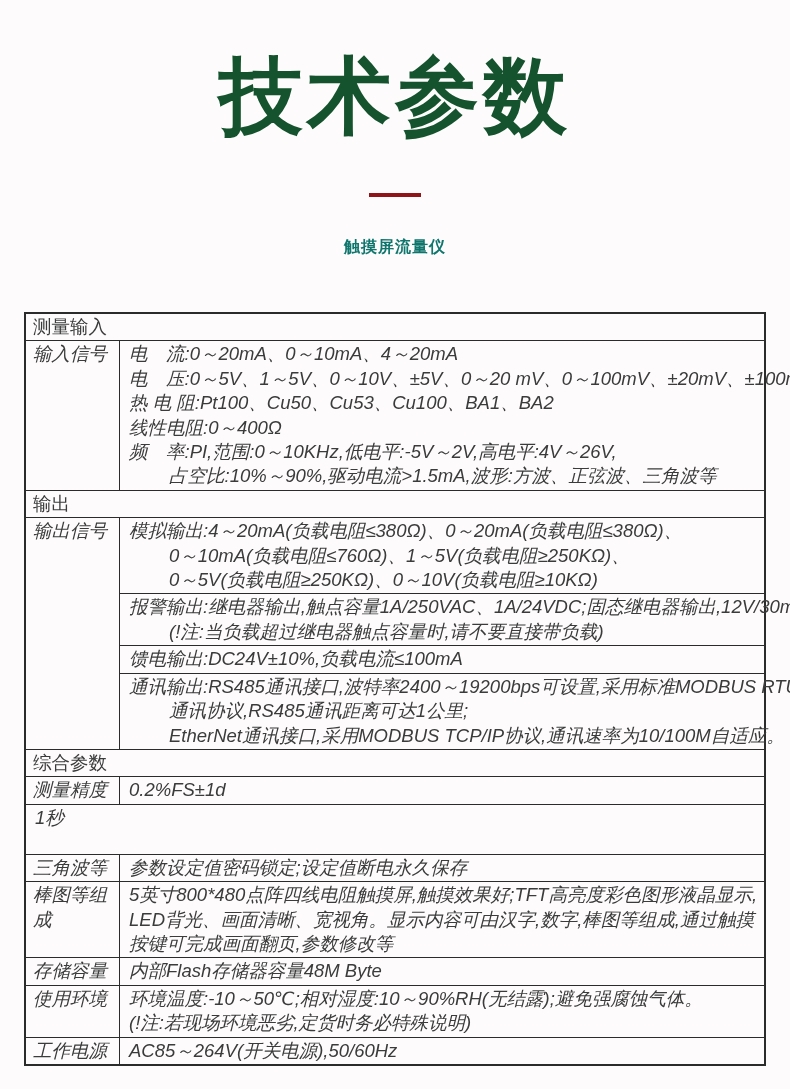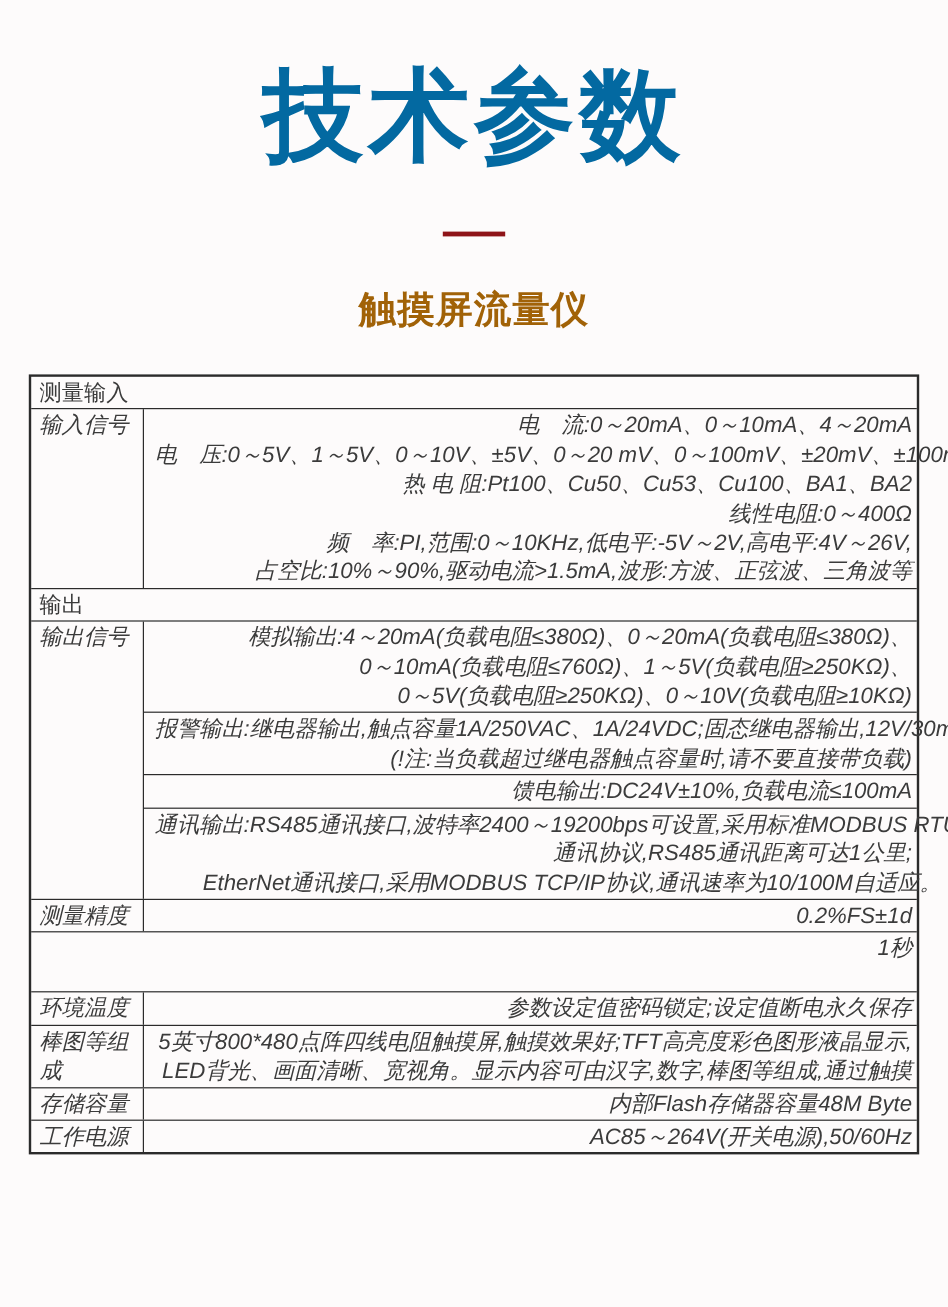--- a/index.html
+++ b/index.html
@@ -17,34 +17,34 @@
     overflow: hidden;
   }
   
   .hero-title {
     margin: 0;
     padding-top: 44px;
     text-align: center;
     font-size: 84px;
     font-weight: 900;
     letter-spacing: 4px;
-    color: #0369a1;
+    color: #14532d;
     line-height: 1.25;
   }
   .hero-divider {
     width: 52px;
     height: 4px;
     margin: 44px auto 0 auto;
   }
   .hero-subtitle {
     margin: 40px 0 0 0;
     text-align: center;
-    font-size: 31px;
+    font-size: 16px;
     font-weight: 700;
-    color: #a16207;
+    color: #0f766e;
     letter-spacing: 1px;
   }
   
   .spec-table {
     position: absolute;
     left: 24px;
     top: 312px;
     width: 742px;
     border: 2px solid #2b2b2b;
     box-sizing: border-box;
@@ -71,21 +71,20 @@
     box-sizing: border-box;
     border-right: 1.5px solid #2b2b2b;
     padding: 1px 4px 1px 7px;
     font-weight: 500;
   }
   .row-content {
     flex: 1;
     display: flex;
     flex-direction: column;
     min-width: 0;
-    text-align: right;
   }
   .sub-cell {
     padding: 1px 4px 1px 9px;
     border-top: 1.5px solid #2b2b2b;
   }
   .sub-cell:first-child { border-top: none; }
   .line { white-space: nowrap; }
   .line.ind { padding-left: 40px; }
   .row-min2 .row-content { min-height: 49px; }
 </style>
@@ -132,66 +131,77 @@
           <div class="line">馈电输出:DC24V±10%,负载电流≤100mA</div>
         </div>
         <div class="sub-cell">
           <div class="line">通讯输出:RS485通讯接口,波特率2400～19200bps可设置,采用标准MODBUS RTU</div>
           <div class="line ind">通讯协议,RS485通讯距离可达1公里;</div>
           <div class="line ind">EtherNet通讯接口,采用MODBUS TCP/IP协议,通讯速率为10/100M自适应。</div>
         </div>
       </div>
     </div>
 
+    <div class="sec-header">综合参数</div>
 
     <div class="spec-row">
       <div class="row-label">测量精度</div>
       <div class="row-content">
         <div class="sub-cell">
           <div class="line">0.2%FS±1d</div>
         </div>
       </div>
     </div>
 
     <div class="spec-row row-min2">
       <div class="row-content">
         <div class="sub-cell">
           <div class="line">1秒</div>
         </div>
       </div>
     </div>
 
     <div class="spec-row">
-      <div class="row-label">环境温度</div>
+      <div class="row-label">三角波等</div>
       <div class="row-content">
         <div class="sub-cell">
           <div class="line">参数设定值密码锁定;设定值断电永久保存</div>
         </div>
       </div>
     </div>
 
     <div class="spec-row">
       <div class="row-label">棒图等组成</div>
       <div class="row-content">
         <div class="sub-cell">
           <div class="line">5英寸800*480点阵四线电阻触摸屏,触摸效果好;TFT高亮度彩色图形液晶显示,</div>
           <div class="line">LED背光、画面清晰、宽视角。显示内容可由汉字,数字,棒图等组成,通过触摸</div>
+          <div class="line">按键可完成画面翻页,参数修改等</div>
         </div>
       </div>
     </div>
 
     <div class="spec-row">
       <div class="row-label">存储容量</div>
       <div class="row-content">
         <div class="sub-cell">
           <div class="line">内部Flash存储器容量48M Byte</div>
         </div>
       </div>
     </div>
 
+    <div class="spec-row">
+      <div class="row-label">使用环境</div>
+      <div class="row-content">
+        <div class="sub-cell">
+          <div class="line">环境温度:-10～50℃;相对湿度:10～90%RH(无结露);避免强腐蚀气体。</div>
+          <div class="line">(!注:若现场环境恶劣,定货时务必特殊说明)</div>
+        </div>
+      </div>
+    </div>
 
     <div class="spec-row">
       <div class="row-label">工作电源</div>
       <div class="row-content">
         <div class="sub-cell">
           <div class="line">AC85～264V(开关电源),50/60Hz</div>
         </div>
       </div>
     </div>
 

